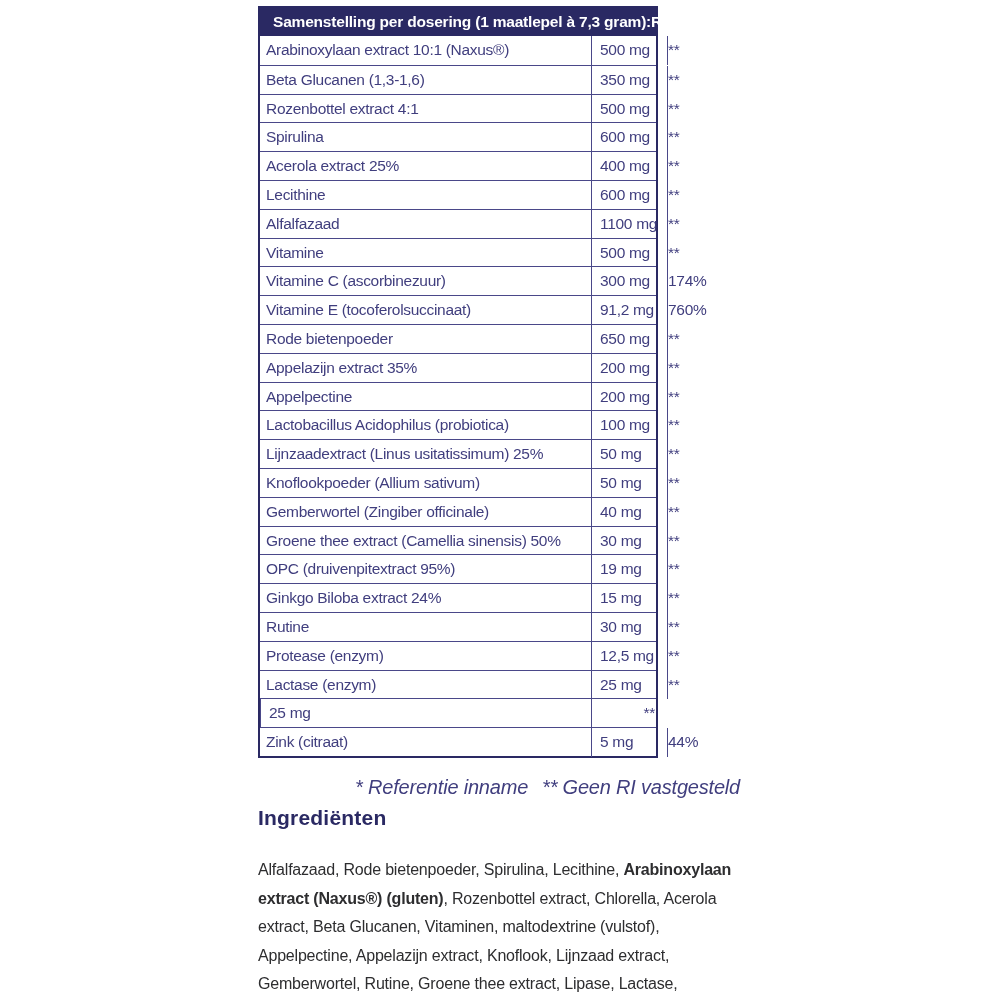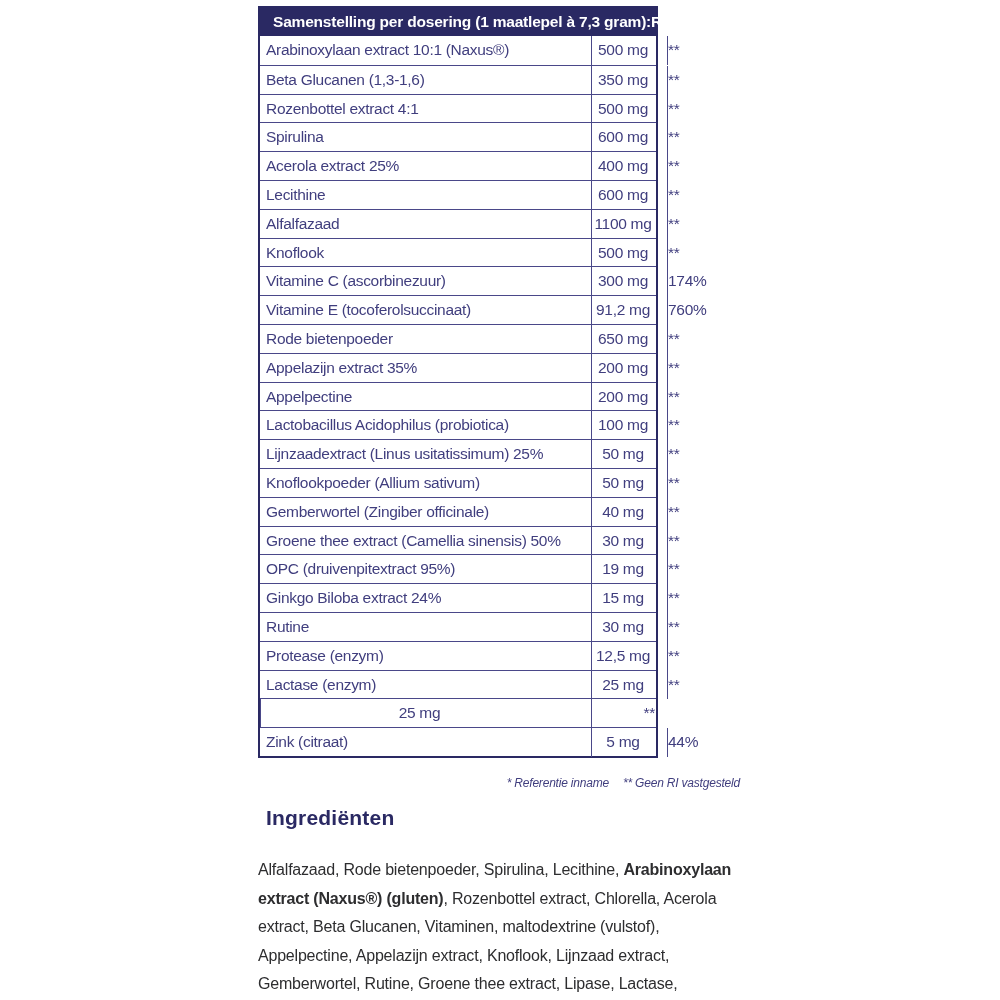--- a/index.html
+++ b/index.html
@@ -26,33 +26,32 @@
   .thead .title{padding-left:13px;white-space:nowrap;}
   .thead .ri-head{text-align:left;padding-right:12px;}
   .row{
     display:grid;grid-template-columns:331px 76px 1fr;
     height:28.8px;line-height:28.8px;box-sizing:border-box;
     border-top:1.5px solid var(--line);
     color:var(--rowtext);font-size:15.5px;letter-spacing:-0.3px;
   }
   .row:first-child{border-top:none;}
   .cell-name{padding-left:6px;white-space:nowrap;overflow:hidden;box-sizing:border-box;}
-  .cell-amount{text-align:center;padding-right:13px;border-left:1.5px solid var(--line);box-sizing:border-box;white-space:nowrap;}
+  .cell-amount{text-align:left;padding-right:13px;border-left:1.5px solid var(--line);box-sizing:border-box;white-space:nowrap;padding-left:8px;}
   .cell-ri{text-align:right;padding-right:12px;border-left:1.5px solid var(--line);box-sizing:border-box;white-space:nowrap;}
   .footnote{
     position:absolute;left:258px;top:776px;width:482px;
-    text-align:right;font-style:italic;font-size:12px;
+    text-align:right;font-style:italic;font-size:20px;
     color:var(--rowtext);letter-spacing:-0.2px;
   }
   .footnote .seg2{margin-left:14px;}
   .ingredients-heading{
     position:absolute;left:258px;top:806px;
     font-size:21px;font-weight:bold;color:var(--navy);
     letter-spacing:0.2px;
-    margin-left:8px;
   }
   .ingredients-text{
     position:absolute;left:258px;top:840px;width:486px;
     font-size:16px;line-height:28.6px;color:var(--bodytext);
     letter-spacing:-0.2px;
   }
   .ingredients-text b{font-weight:bold;}
 </style>
 </head>
 <body>
@@ -92,21 +91,21 @@
         <div class="cell-name">Lecithine</div>
         <div class="cell-amount">600 mg</div>
         <div class="cell-ri">**</div>
       </div>
       <div class="row">
         <div class="cell-name">Alfalfazaad</div>
         <div class="cell-amount">1100 mg</div>
         <div class="cell-ri">**</div>
       </div>
       <div class="row">
-        <div class="cell-name">Knoflook</div>
+        <div class="cell-name">Vitamine</div>
         <div class="cell-amount">500 mg</div>
         <div class="cell-ri">**</div>
       </div>
       <div class="row">
         <div class="cell-name">Vitamine C (ascorbinezuur)</div>
         <div class="cell-amount">300 mg</div>
         <div class="cell-ri">174%</div>
       </div>
       <div class="row">
         <div class="cell-name">Vitamine E (tocoferolsuccinaat)</div>

